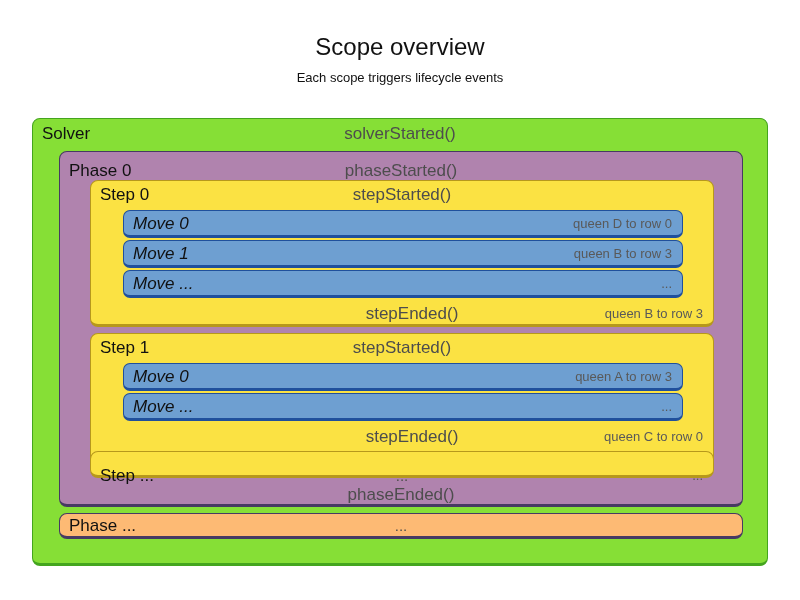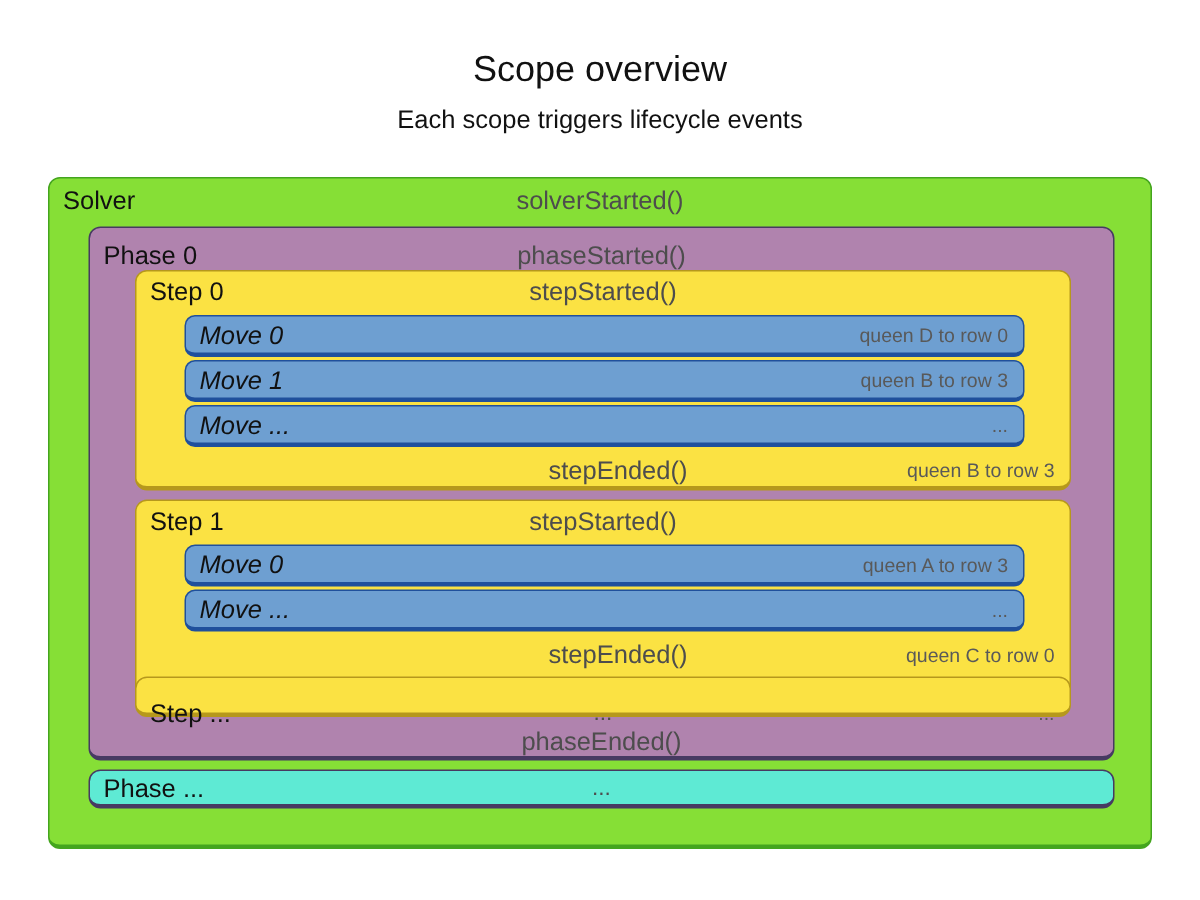--- a/index.html
+++ b/index.html
@@ -6,37 +6,37 @@
   body{
     width:800px;height:600px;background:#ffffff;position:relative;overflow:hidden;
     font-family:"Liberation Sans", sans-serif;
   }
   .page-title{
     position:absolute;top:30px;left:0;width:800px;text-align:center;
     font-size:24px;color:#111;line-height:34px;
   }
   .page-subtitle{
     position:absolute;top:70px;left:0;width:800px;text-align:center;
-    font-size:17px;color:#111;
+    font-size:13px;color:#111;
   }
   
   .solver-box{
     position:absolute;left:32px;top:118px;width:736px;height:448px;
     box-sizing:border-box;background:#86df36;
     border:1px solid #44a51e;border-bottom-width:3px;border-radius:8px;
   }
   
   .phase-box{
     position:absolute;left:26px;top:32px;width:684px;height:356px;
     box-sizing:border-box;background:#b083ae;
     border:1px solid #473a62;border-bottom-width:3px;border-radius:8px;
   }
   .phase-more-box{
     position:absolute;left:26px;top:394px;width:684px;height:26px;
-    box-sizing:border-box;background:#5eead4;
+    box-sizing:border-box;background:#fdba74;
     border:1px solid #473a62;border-bottom-width:3px;border-radius:8px;
   }
   
   .step-box{
     position:absolute;box-sizing:border-box;background:#fbe243;
     border:1px solid #b6981c;border-bottom-width:3px;border-radius:8px;
   }
   .step0-box{left:30px;top:28px;width:624px;height:147px;}
   .step1-box{left:30px;top:181px;width:624px;height:136px;}
   .step-more-box{left:30px;top:299px;width:624px;height:27px;}

